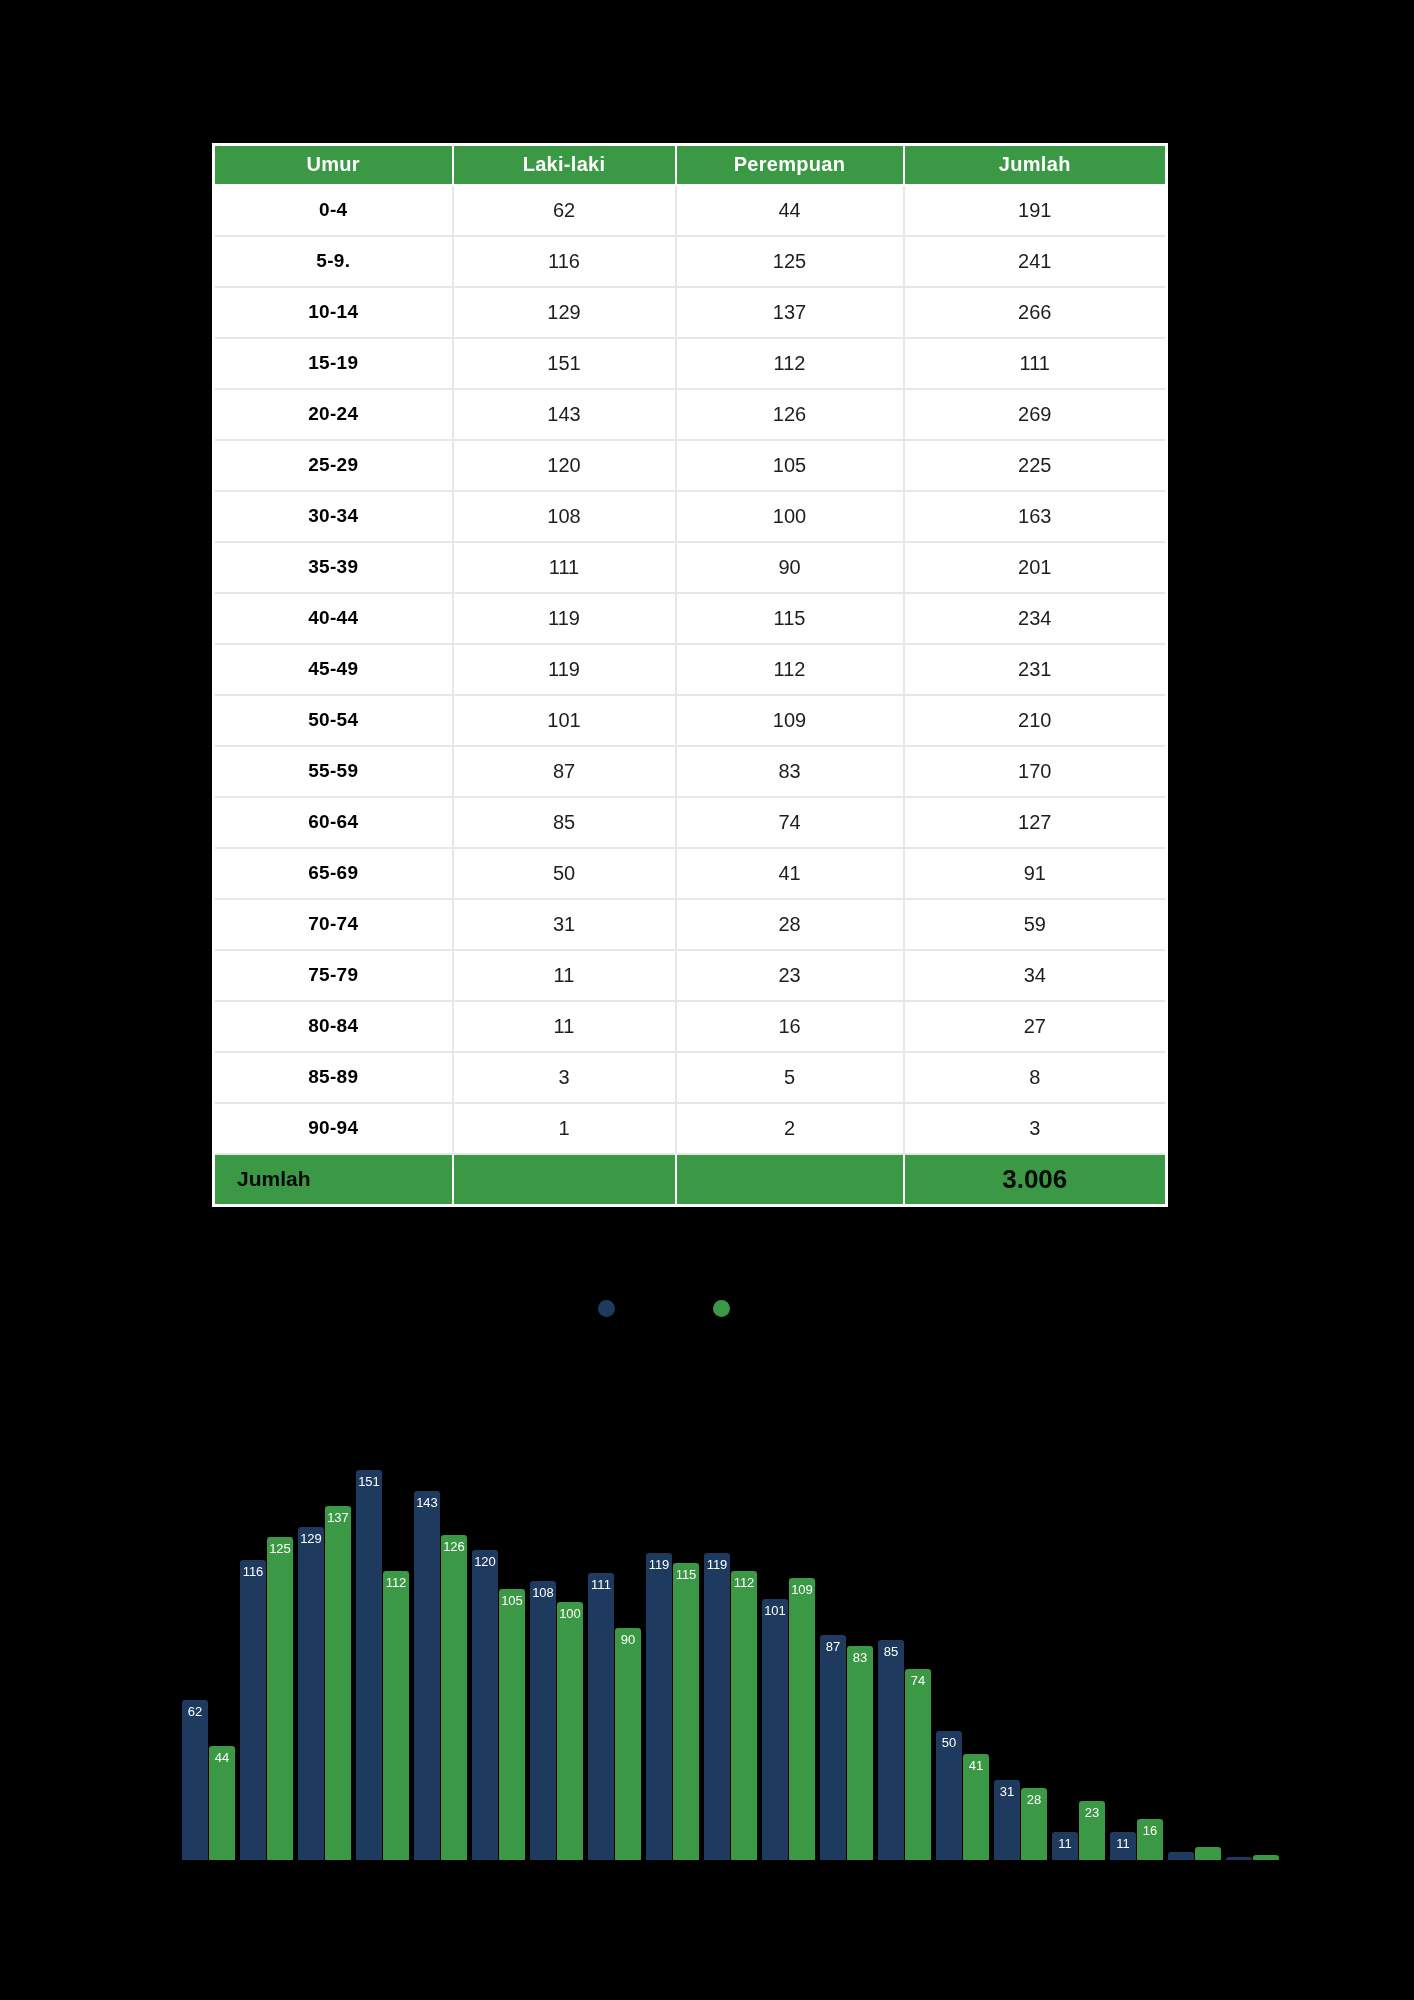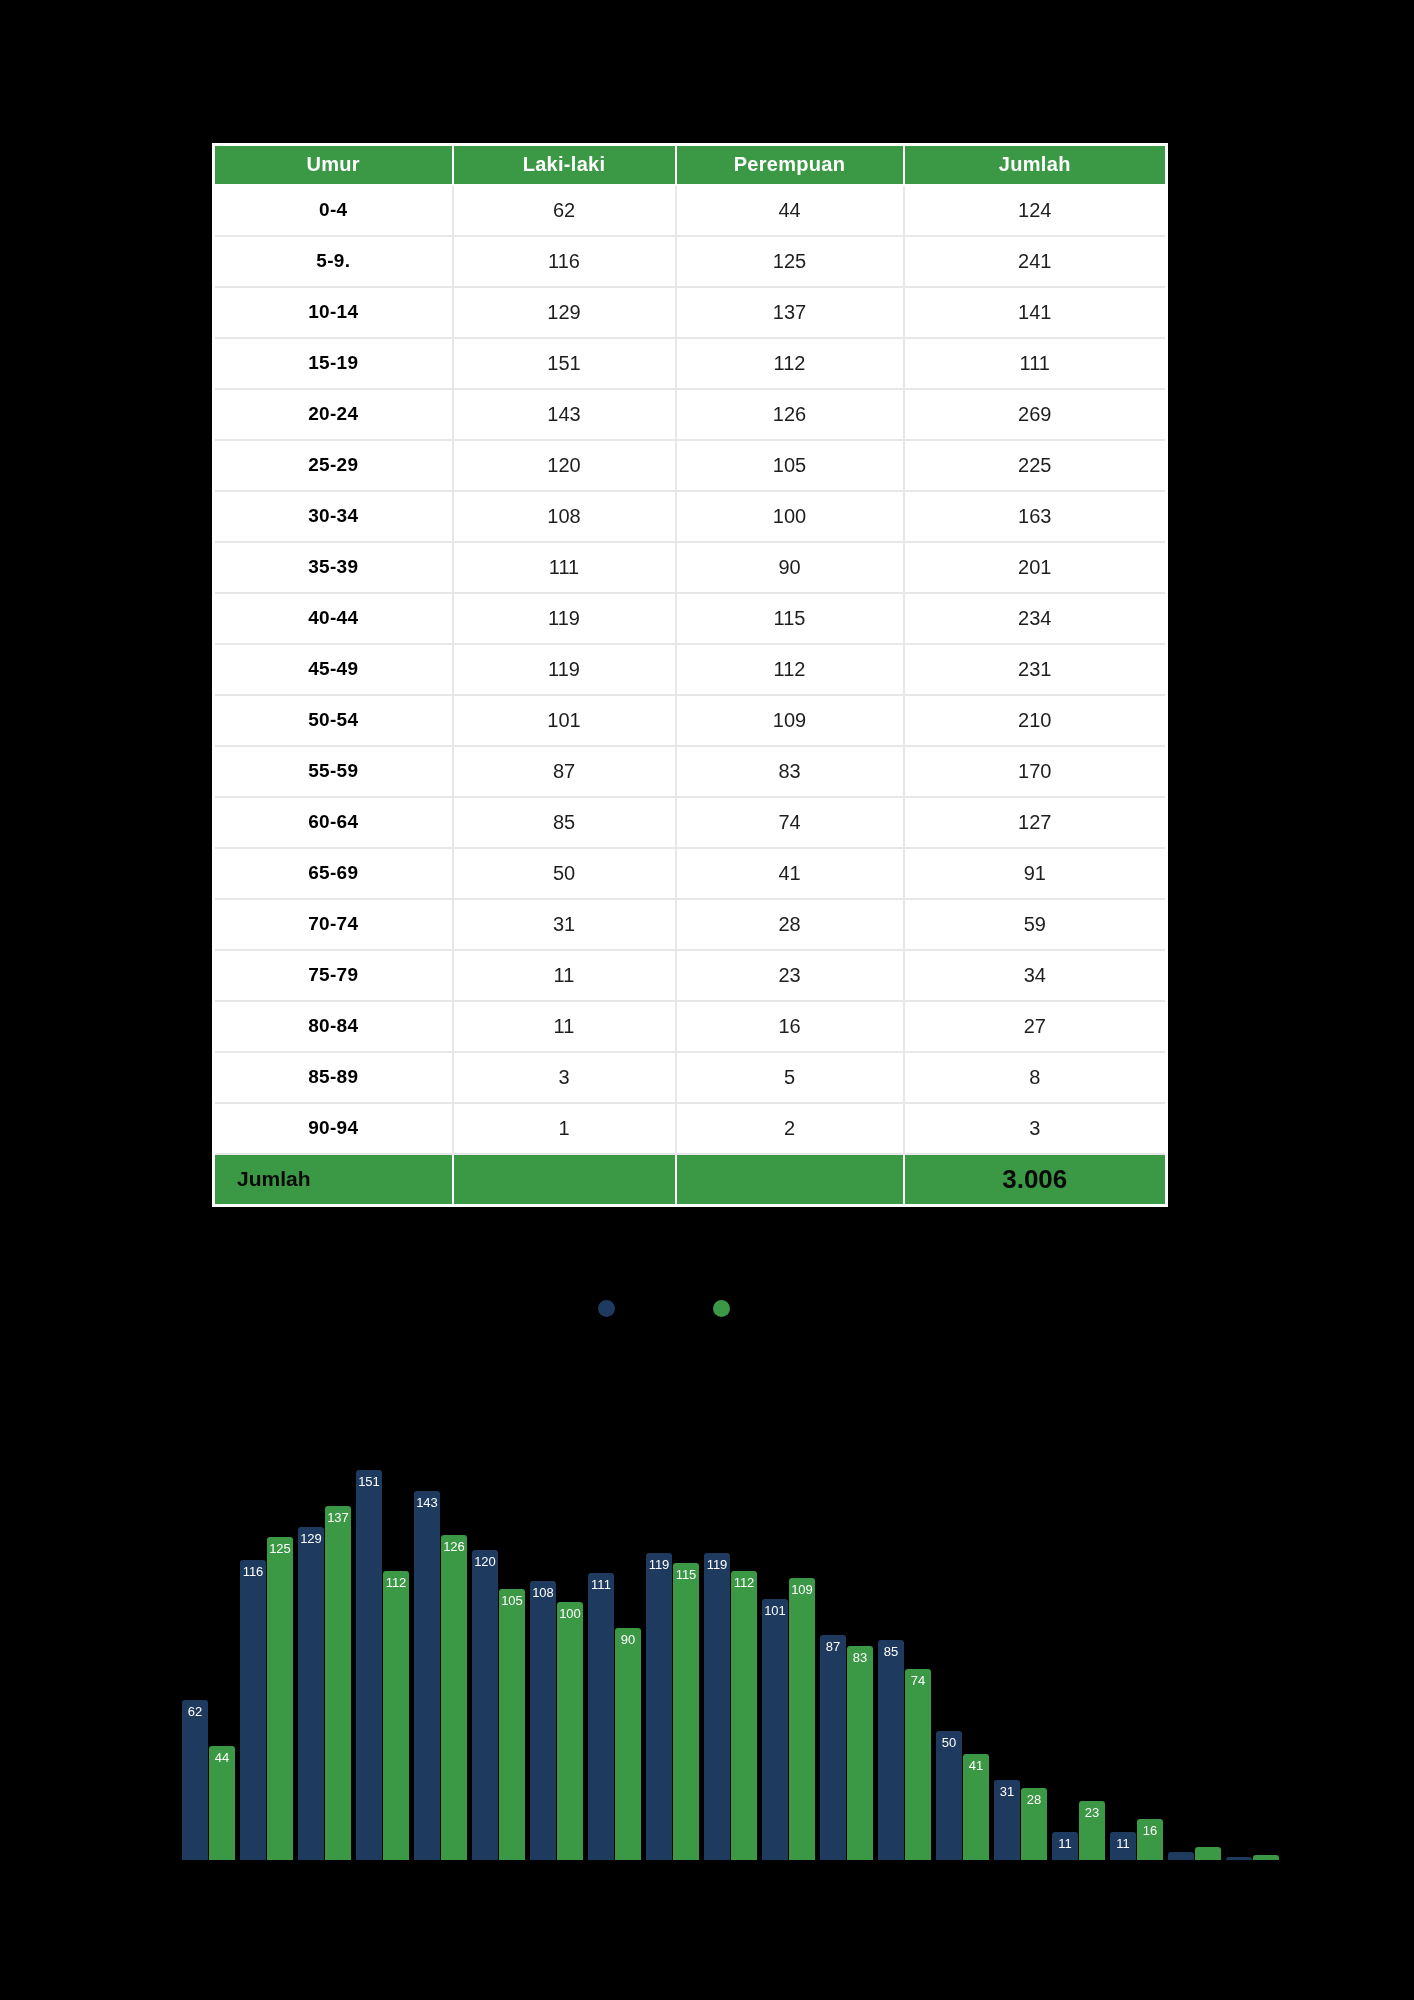--- a/index.html
+++ b/index.html
@@ -85,33 +85,33 @@
         <th>Laki-laki</th>
         <th>Perempuan</th>
         <th>Jumlah</th>
       </tr>
     </thead>
     <tbody>
         <tr>
           <td class="age">0-4</td>
           <td class="num">62</td>
           <td class="num">44</td>
-          <td class="num">124</td>
+          <td class="num">191</td>
         </tr>
         <tr>
           <td class="age">5-9.</td>
           <td class="num">116</td>
           <td class="num">125</td>
           <td class="num">241</td>
         </tr>
         <tr>
           <td class="age">10-14</td>
           <td class="num">129</td>
           <td class="num">137</td>
-          <td class="num">141</td>
+          <td class="num">266</td>
         </tr>
         <tr>
           <td class="age">15-19</td>
           <td class="num">151</td>
           <td class="num">112</td>
           <td class="num">111</td>
         </tr>
         <tr>
           <td class="age">20-24</td>
           <td class="num">143</td>

